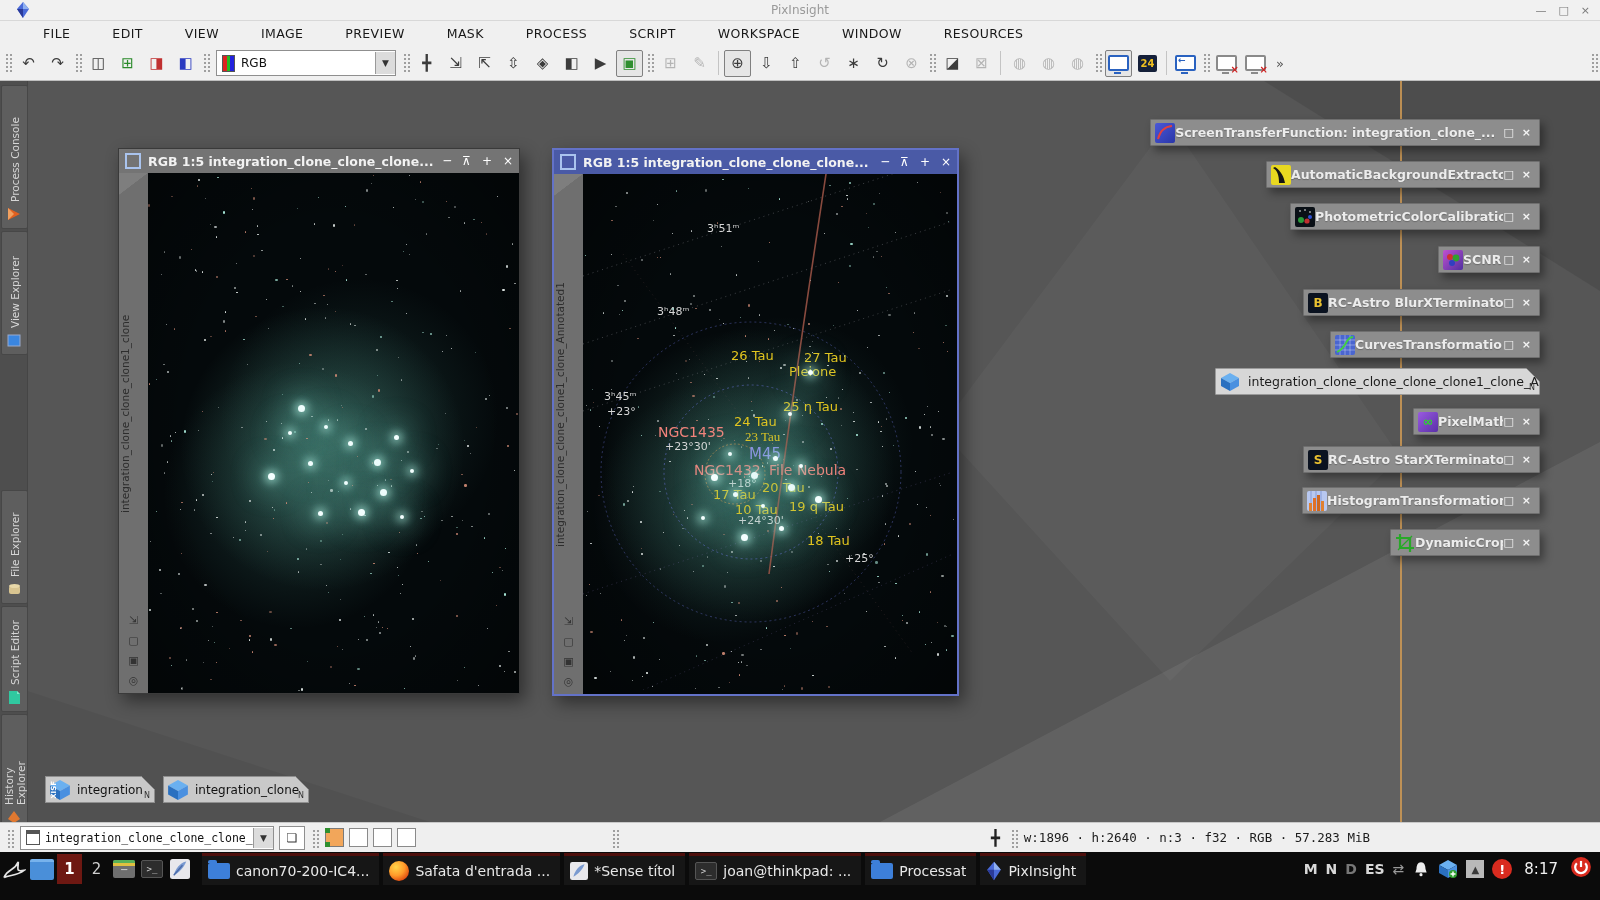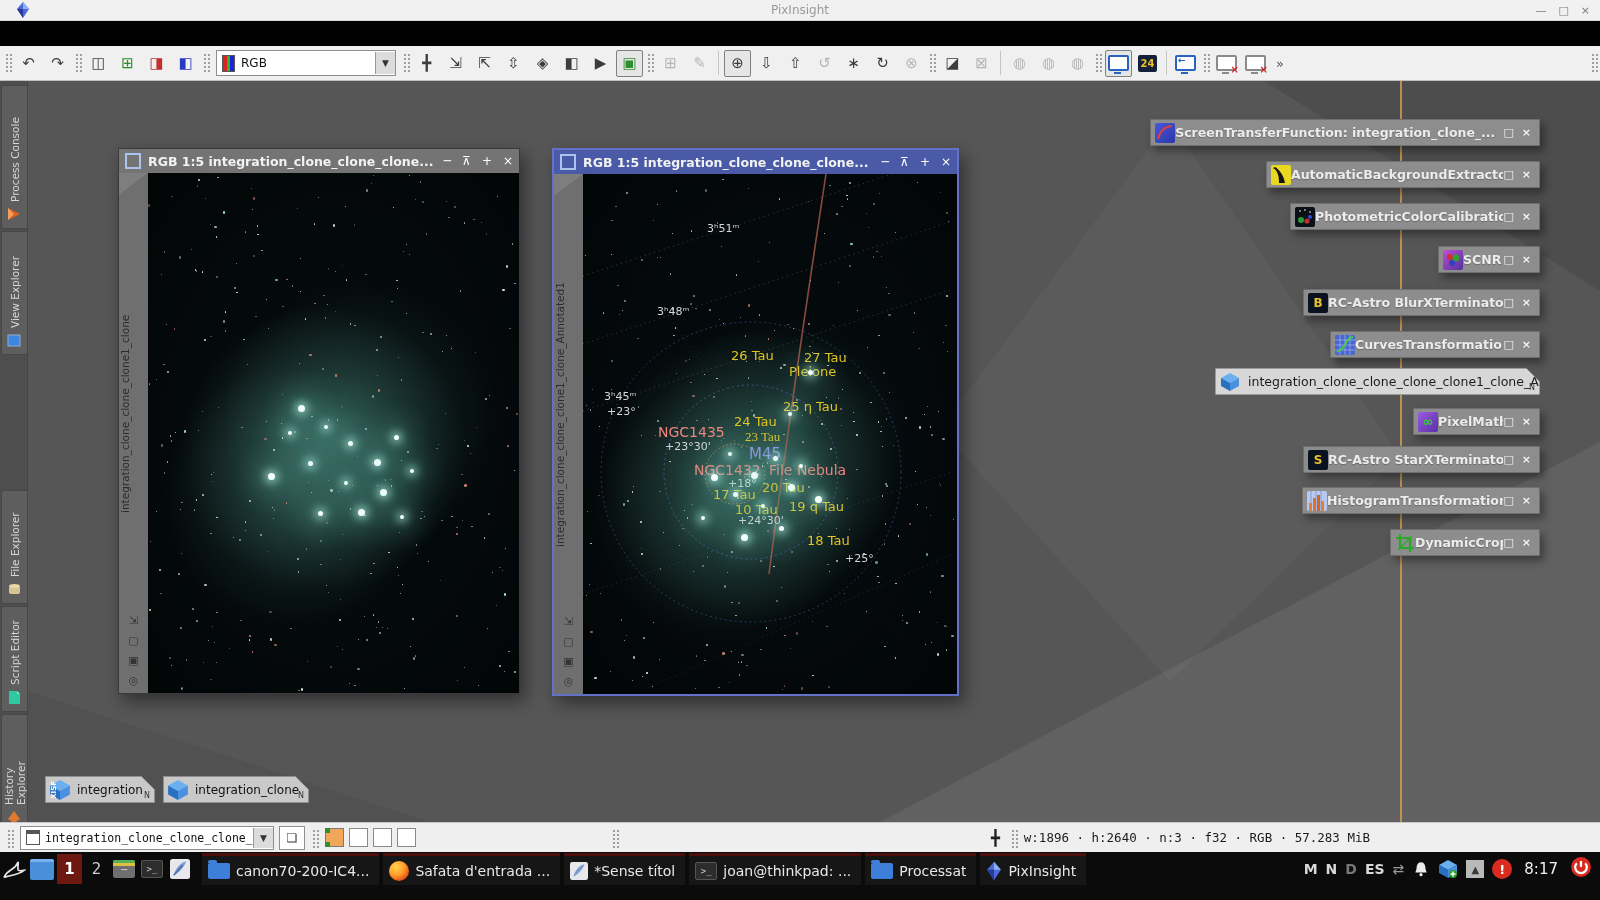--- a/index.html
+++ b/index.html
@@ -184,20 +184,33 @@
       <polygon points="1,7 7,7 7,16" fill="#2a3a9a"></polygon>
     </svg>
     <span class="app-title">PixInsight</span>
     <span class="win-controls" id="win-controls">
         <span>—</span>
         <span>□</span>
         <span>×</span>
       </span>
   </div>
 
+  <div class="menubar" id="menubar">
+      <div class="menu-item">FILE</div>
+      <div class="menu-item">EDIT</div>
+      <div class="menu-item">VIEW</div>
+      <div class="menu-item">IMAGE</div>
+      <div class="menu-item">PREVIEW</div>
+      <div class="menu-item">MASK</div>
+      <div class="menu-item">PROCESS</div>
+      <div class="menu-item">SCRIPT</div>
+      <div class="menu-item">WORKSPACE</div>
+      <div class="menu-item">WINDOW</div>
+      <div class="menu-item">RESOURCES</div>
+    </div>
 
   <div class="toolbar" id="toolbar">
       <span class="th"></span>
       <span class="tbi">↶</span>
       <span class="tbi">↷</span>
       <span class="th"></span>
       <span class="tbi">◫</span>
       <span class="tbi" style="color: rgb(42, 138, 42);">⊞</span>
       <span class="tbi" style="color: rgb(192, 48, 48);">◨</span>
       <span class="tbi" style="color: rgb(42, 58, 192);">◧</span>

